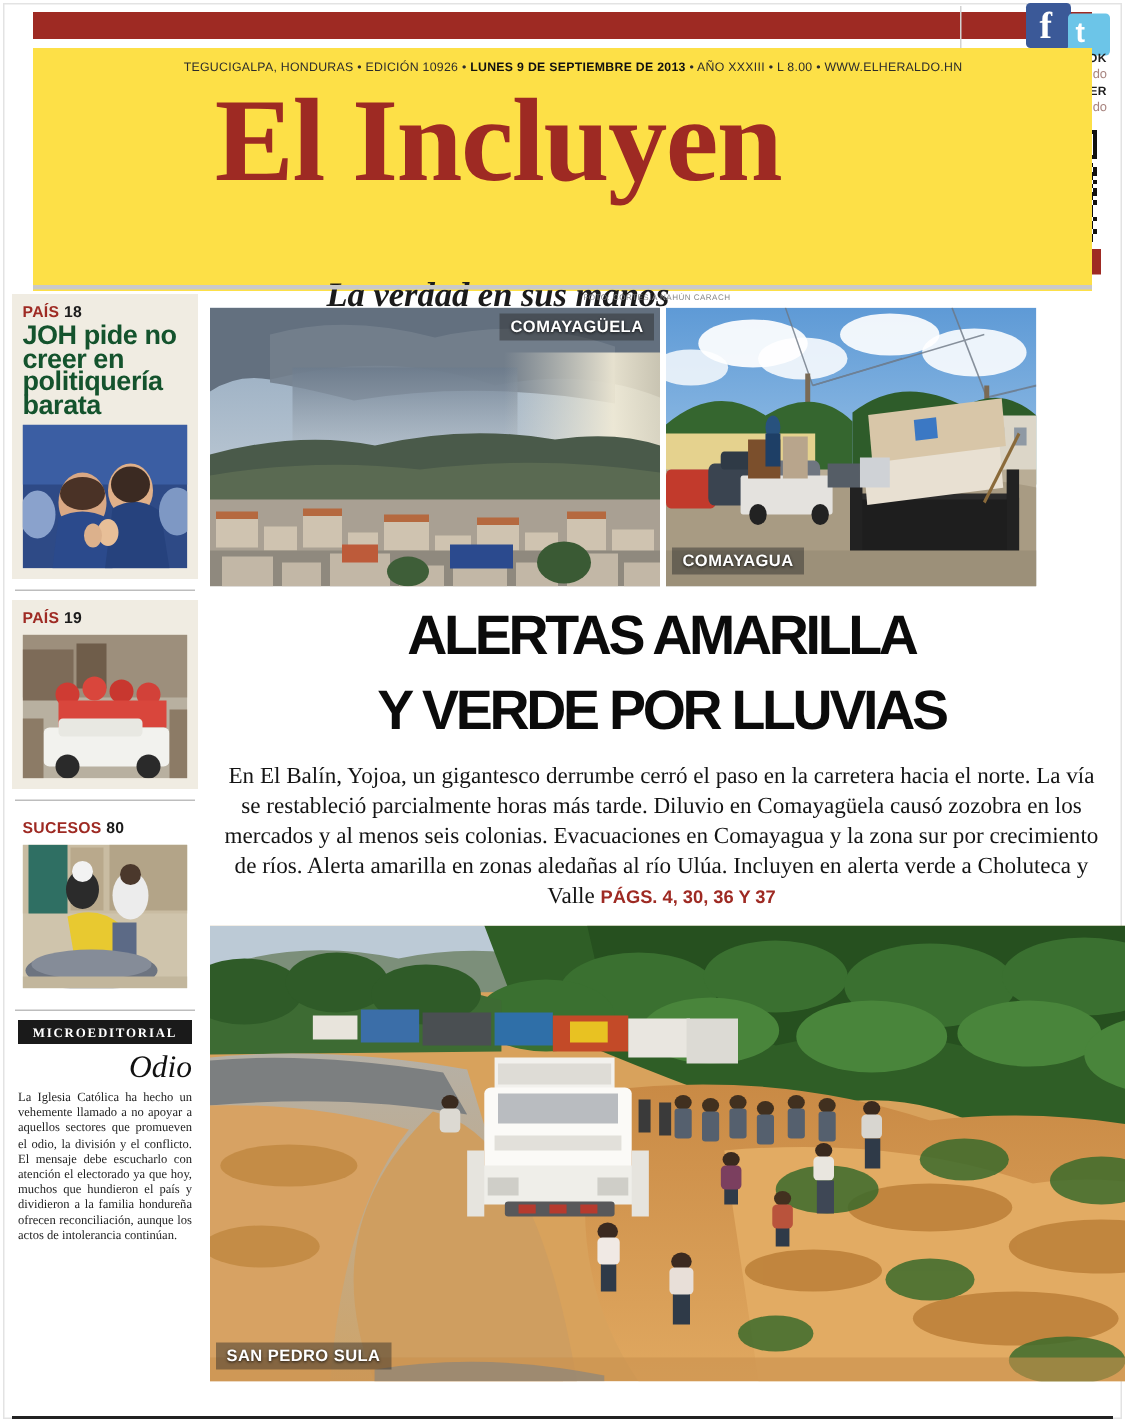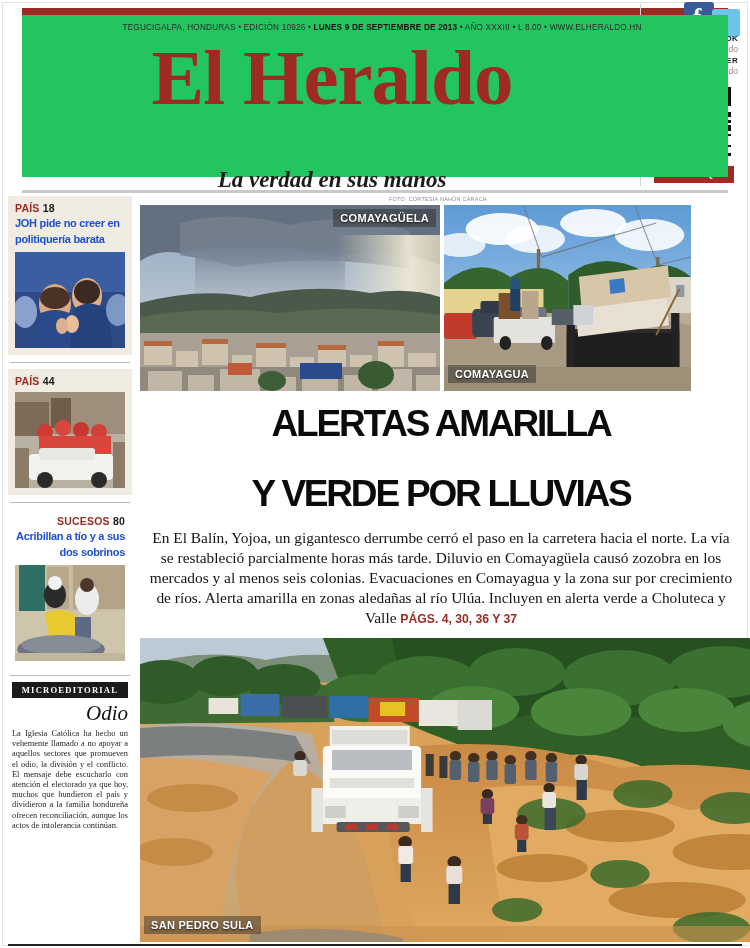--- a/index.html
+++ b/index.html
@@ -9,21 +9,21 @@
     font-family:"Liberation Sans", sans-serif;
     color:#111;
     overflow:hidden;
   }
   .page{position:relative;width:750px;height:948px;background:#fff;box-sizing:border-box;}
 
   
   .topbar{position:absolute;left:22px;top:8px;width:706px;height:18px;background:#9e2a23;}
 
   
-  .masthead{position:absolute;left:22px;top:15px;width:706px;height:162px;background:#22c55e;}
+  .masthead{position:absolute;left:22px;top:32px;width:706px;height:162px;background:#fde047;}
   .dateline{
     position:absolute;left:100px;top:8px;width:520px;text-align:center;
     font-size:8.2px;letter-spacing:.2px;color:#2b2b2b;white-space:nowrap;
   }
   .dateline .b{font-weight:bold;color:#111;}
   .logo{
     position:absolute;left:0;top:20px;width:620px;text-align:center;
     font-family:"Liberation Serif", serif;font-weight:bold;
     font-size:79px;line-height:86px;color:#9e2a23;letter-spacing:-1px;
   }
@@ -48,24 +48,24 @@
 
   .qrbox{position:absolute;left:652px;top:84px;width:84px;height:102px;}
   .qr{position:absolute;left:2px;top:0;width:80px;height:80px;background:#fff;}
   .qrtab{position:absolute;left:2px;top:82px;width:80px;height:17px;background:#9e2a23;}
   .qrtab span{display:block;text-align:center;color:#fff;font-size:8.4px;font-weight:bold;line-height:17px;letter-spacing:.4px;}
   .vsep{position:absolute;left:640px;top:4px;width:1px;height:182px;background:#d2d2d2;}
 
   
   .sidebar{position:absolute;left:8px;top:196px;width:124px;height:746px;}
   .teaser{position:relative;width:124px;background:#f0ece2;padding:6px 7px 7px 7px;box-sizing:border-box;}
-  .teaser.plain{background:#fff;text-align:right;}
+  .teaser.plain{background:#fff;}
   .kicker{font-size:10.5px;font-weight:bold;color:#9e2a23;letter-spacing:.2px;margin-bottom:2px;}
   .kicker b{color:#1b1b1b;}
-  .tt{font-size:11px;line-height:15.5px;font-weight:bold;color:#1d4ed8;letter-spacing:-.3px;}
+  .tt{font-size:18px;line-height:15.5px;font-weight:bold;color:#14532d;letter-spacing:-.3px;}
   .thumb{margin-top:5px;width:110px;height:96px;overflow:hidden;position:relative;}
   .hr{height:1px;background:#bdbdbd;margin:7px 2px 6px 2px;}
 
   
   .micro{margin-top:4px;padding:0 4px;}
   .microhead{background:#1a1a1a;color:#fff;text-align:center;font-size:8.6px;font-weight:bold;
     letter-spacing:1.2px;padding:3px 0 3px 0;font-family:"Liberation Serif",serif;}
   .microtitle{text-align:right;font-family:"Liberation Serif",serif;font-style:italic;
     font-size:21px;font-weight:normal;color:#111;margin:3px 0 3px 0;}
   .microbody{font-family:"Liberation Serif",serif;font-size:8.4px;line-height:10.2px;
@@ -81,21 +81,21 @@
   .ph-left{position:absolute;left:0;top:0;width:300px;height:186px;}
   .ph-right{position:absolute;left:304px;top:0;width:247px;height:186px;}
 
   .cap{position:absolute;color:#fff;font-size:11px;font-weight:bold;letter-spacing:.3px;
     padding:3px 7px;background:rgba(40,40,40,.45);text-shadow:0 1px 2px rgba(0,0,0,.8);}
   .cap-tr{right:4px;top:4px;}
   .cap-bl{left:4px;bottom:8px;}
 
   .headline{margin-top:8px;text-align:center;font-weight:bold;color:#0b0b0b;
     font-size:37px;line-height:50px;letter-spacing:-2.2px;}
-  .headline .l2{display:block;margin-top:20px;}
+  .headline .l2{display:block;}
   .deck{margin-top:9px;text-align:center;font-family:"Liberation Serif",serif;
     font-size:15.4px;line-height:20px;color:#141414;padding:0 6px;}
   .deck .pags{color:#9e2a23;font-family:"Liberation Sans",sans-serif;font-weight:bold;font-size:12.2px;}
 
   .bigphoto{position:relative;margin-top:9px;width:688px;height:304px;overflow:hidden;}
 
   
   svg.fill{display:block;width:100%;height:100%;}
   .framebottom{position:absolute;left:8px;bottom:2px;width:734px;height:2px;background:#222;}
   .frameline{position:absolute;left:2px;top:2px;width:746px;height:944px;border:1px solid #e3e3e3;box-sizing:border-box;}
@@ -310,21 +310,21 @@
         </g>
       </svg>
     </div>
     <div class="qrtab">
       <span>CÓDIGO QR</span>
     </div>
   </div>
 
   <div class="masthead">
     <div class="dateline"><span>TEGUCIGALPA, HONDURAS • EDICIÓN 10926 • </span><span class="b">LUNES 9 DE SEPTIEMBRE DE 2013</span><span> • AÑO XXXIII • L 8.00 • WWW.ELHERALDO.HN</span></div>
-    <div class="logo">El Heraldo</div>
+    <div class="logo">El Incluyen</div>
     <div class="slogan">La verdad en sus manos</div>
   </div>
   <div class="rule-under-mast"></div>
 
   <div class="sidebar">
 
     <div class="teaser">
       <div class="kicker"><span>PAÍS</span>
         <b>18</b></div>
       <div class="tt">JOH pide no creer en politiquería barata</div>
@@ -343,21 +343,21 @@
           <ellipse cx="57" cy="72" rx="7" ry="9" fill="#e8bf98"></ellipse>
           <ellipse cx="47" cy="74" rx="6" ry="8" fill="#dcb18c"></ellipse>
         </svg>
       </div>
     </div>
 
     <div class="hr"></div>
 
     <div class="teaser">
       <div class="kicker"><span>PAÍS</span>
-        <b>44</b></div>
+        <b>19</b></div>
       <div class="thumb">
         <svg class="fill" viewBox="0 0 110 96" preserveAspectRatio="none">
           <rect width="110" height="96" fill="#b8b0a0"></rect>
           <rect width="110" height="42" fill="#9d8f7c"></rect>
           <rect x="0" y="10" width="34" height="34" fill="#7d6b58"></rect>
           <rect x="36" y="6" width="20" height="30" fill="#6f5d4a"></rect>
           <circle cx="30" cy="40" r="8" fill="#cf3b33"></circle>
           <circle cx="48" cy="36" r="8" fill="#d9463c"></circle>
           <circle cx="66" cy="38" r="8" fill="#c8372f"></circle>
           <circle cx="84" cy="40" r="8" fill="#d24139"></circle>
@@ -370,21 +370,20 @@
           <rect x="98" y="50" width="12" height="46" fill="#8c7b66"></rect>
         </svg>
       </div>
     </div>
 
     <div class="hr"></div>
 
     <div class="teaser plain">
       <div class="kicker"><span>SUCESOS</span>
         <b>80</b></div>
-      <div class="tt">Acribillan a tío y a sus dos sobrinos</div>
       <div class="thumb">
         <svg class="fill" viewBox="0 0 110 96" preserveAspectRatio="none">
           <rect width="110" height="96" fill="#cfc4ac"></rect>
           <rect width="110" height="46" fill="#c9bca2"></rect>
           <rect x="4" y="0" width="26" height="46" fill="#2f6f63"></rect>
           <rect x="32" y="2" width="22" height="42" fill="#b9a98c"></rect>
           <rect x="58" y="0" width="52" height="44" fill="#b3a488"></rect>
           <ellipse cx="40" cy="30" rx="11" ry="13" fill="#2b2b2b"></ellipse>
           <circle cx="40" cy="18" r="7" fill="#f2f2f2"></circle>
           <ellipse cx="72" cy="34" rx="12" ry="16" fill="#ececec"></ellipse>

